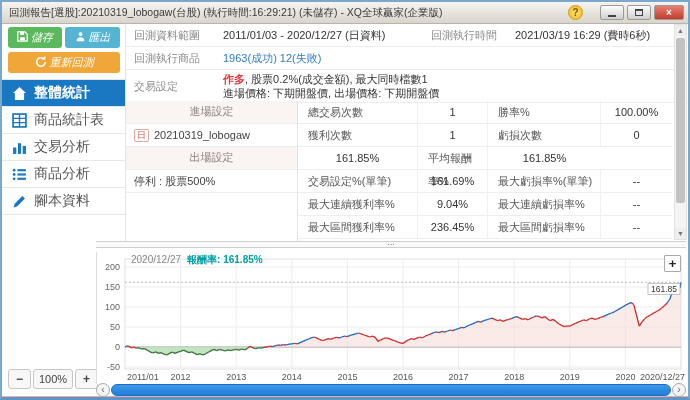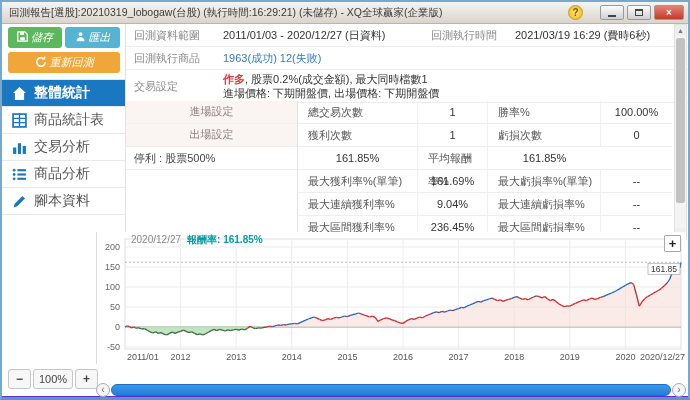--- a/index.html
+++ b/index.html
@@ -1,18 +1,18 @@
 <!DOCTYPE html>
 <html><head>
 <meta charset="utf-8">
 <style>
   * { margin:0; padding:0; box-sizing:border-box; }
   html,body { width:690px; height:400px; }
   body { font-family:"Liberation Sans","DejaVu Sans",sans-serif; font-size:11px; color:#333; background:#fff; }
-  .window { position:relative; width:690px; height:400px; border:2px solid #7aa7cc; border-bottom:3px solid #5a96c8; background:#6d28d9; overflow:hidden; }
+  .window { position:relative; width:690px; height:400px; border:2px solid #7aa7cc; border-bottom:3px solid #5a96c8; background:#fca5a5; overflow:hidden; }
   
   .titlebar { height:22px; background:linear-gradient(#f6f4f0,#d9d5cc); border-bottom:1px solid #b9b5ac; display:flex; align-items:center; padding:0 4px 0 7px; }
   .title { font-size:10.5px; color:#3a3a3a; flex:1; white-space:nowrap; overflow:hidden; }
   .tb-help { width:15px; height:15px; border-radius:50%; background:radial-gradient(#ffe37a,#f2b50d); border:1px solid #c89a2a; color:#7a5a00; font-weight:bold; font-size:10px; text-align:center; line-height:13px; margin-right:14px; }
   .tb-btn { width:24px; height:15px; border:1px solid #9a9a9a; border-radius:2px; background:linear-gradient(#fdfdfd,#cfcfcf); margin-left:3px; display:flex; align-items:center; justify-content:center; }
   .tb-btn.close { background:linear-gradient(#e98073,#c23a2a); color:#fff; font-size:10px; font-weight:bold; width:30px; }
   .glyph-min { width:8px; height:2px; background:#444; margin-top:6px; }
   .glyph-max { width:8px; height:7px; border:1px solid #444; border-top-width:2px; }
   
   .app { position:relative; height:372px; background:#fff; }
@@ -52,21 +52,21 @@
   .srow .val { text-align:center; color:#333; border-right:1px solid #f0f0f0; height:100%; line-height:23px; }
   .srow .val:last-child { border-right:none; }
   
   .vscroll { position:absolute; right:1px; top:0; width:13px; height:216px; background:#f4f4f4; border:1px solid #e2e2e2; display:flex; flex-direction:column; }
   .vs-arrow { height:11px; font-size:7px; color:#777; text-align:center; line-height:11px; background:#eee; }
   .vs-track { flex:1; position:relative; }
   .vs-thumb { position:absolute; left:1px; right:1px; top:2px; height:86%; background:#c2c2c2; border-radius:2px; }
   
   .splitter { position:absolute; left:94px; right:2px; top:217px; height:7px; background:#fafafa; border-top:1px solid #cfcfcf; border-bottom:1px solid #cfcfcf; text-align:center; color:#666; font-size:8px; line-height:5px; cursor:row-resize; }
   
-  .chart-panel { position:absolute; left:94px; top:208px; width:590px; height:132px; border-left:1px solid #ddd; background:#fff; }
+  .chart-panel { position:absolute; left:94px; top:228px; width:590px; height:132px; border-left:1px solid #ddd; background:#fff; }
   .chart-head { position:absolute; left:34px; top:1px; font-size:10px; z-index:2; }
   .chart-head .d { color:#888; margin-right:6px; }
   .chart-head .t { color:#00a0a5; font-weight:bold; }
   .plusbtn { position:absolute; right:5px; top:3px; width:17px; height:17px; border:1px solid #aaa; background:#fff; color:#222; font-weight:bold; font-size:13px; line-height:15px; text-align:center; z-index:2; border-radius:1px; }
   #chart-svg { position:absolute; left:0; top:0; }
   
   .hscroll { position:absolute; left:94px; right:2px; top:359px; height:14px; display:flex; align-items:center; gap:1px; }
   .hs-btn { width:14px; height:14px; border-radius:50%; border:1px solid #aaa; background:#f4f4f4; color:#666; font-size:10px; line-height:12px; text-align:center; flex:0 0 14px; }
   .hs-track { flex:1; height:12px; border-radius:6px; background:linear-gradient(#3f97ea,#1f7fd9); border:1px solid #1a6fc0; }
 </style>
@@ -187,20 +187,21 @@
         <span class="ilabel">交易設定</span>
         <span class="ival multi">
           <span class="red bold">作多</span><span>, 股票0.2%(成交金額), 最大同時檔數1</span><br>
           <span>進場價格: 下期開盤價, 出場價格: 下期開盤價</span>
         </span>
       </div>
 
       <div class="statszone">
         <div class="settings">
           <div class="set-h">進場設定</div>
+          <div class="set-v"><span class="badge">日</span><span>20210319_lobogaw</span></div>
           <div class="set-h">出場設定</div>
           <div class="set-v">停利 : 股票500%</div>
         </div>
         <div class="stats">
           <div class="srow">
             <span class="lab">總交易次數</span>
               <span class="val">1</span>
             <span class="lab">勝率%</span>
               <span class="val red">100.00%</span>
           </div>
@@ -209,21 +210,21 @@
               <span class="val">1</span>
             <span class="lab">虧損次數</span>
               <span class="val">0</span>
           </div>
           <div class="srow">
               <span class="val red">161.85%</span>
             <span class="lab">平均報酬率%</span>
               <span class="val">161.85%</span>
           </div>
           <div class="srow">
-            <span class="lab">最大獲利率%(單筆)</span>
+            <span class="lab">交易設定%(單筆)</span>
               <span class="val">161.69%</span>
             <span class="lab">最大虧損率%(單筆)</span>
               <span class="val">--</span>
           </div>
           <div class="srow">
             <span class="lab">最大連續獲利率%</span>
               <span class="val">9.04%</span>
             <span class="lab">最大連續虧損率%</span>
               <span class="val">--</span>
           </div>

